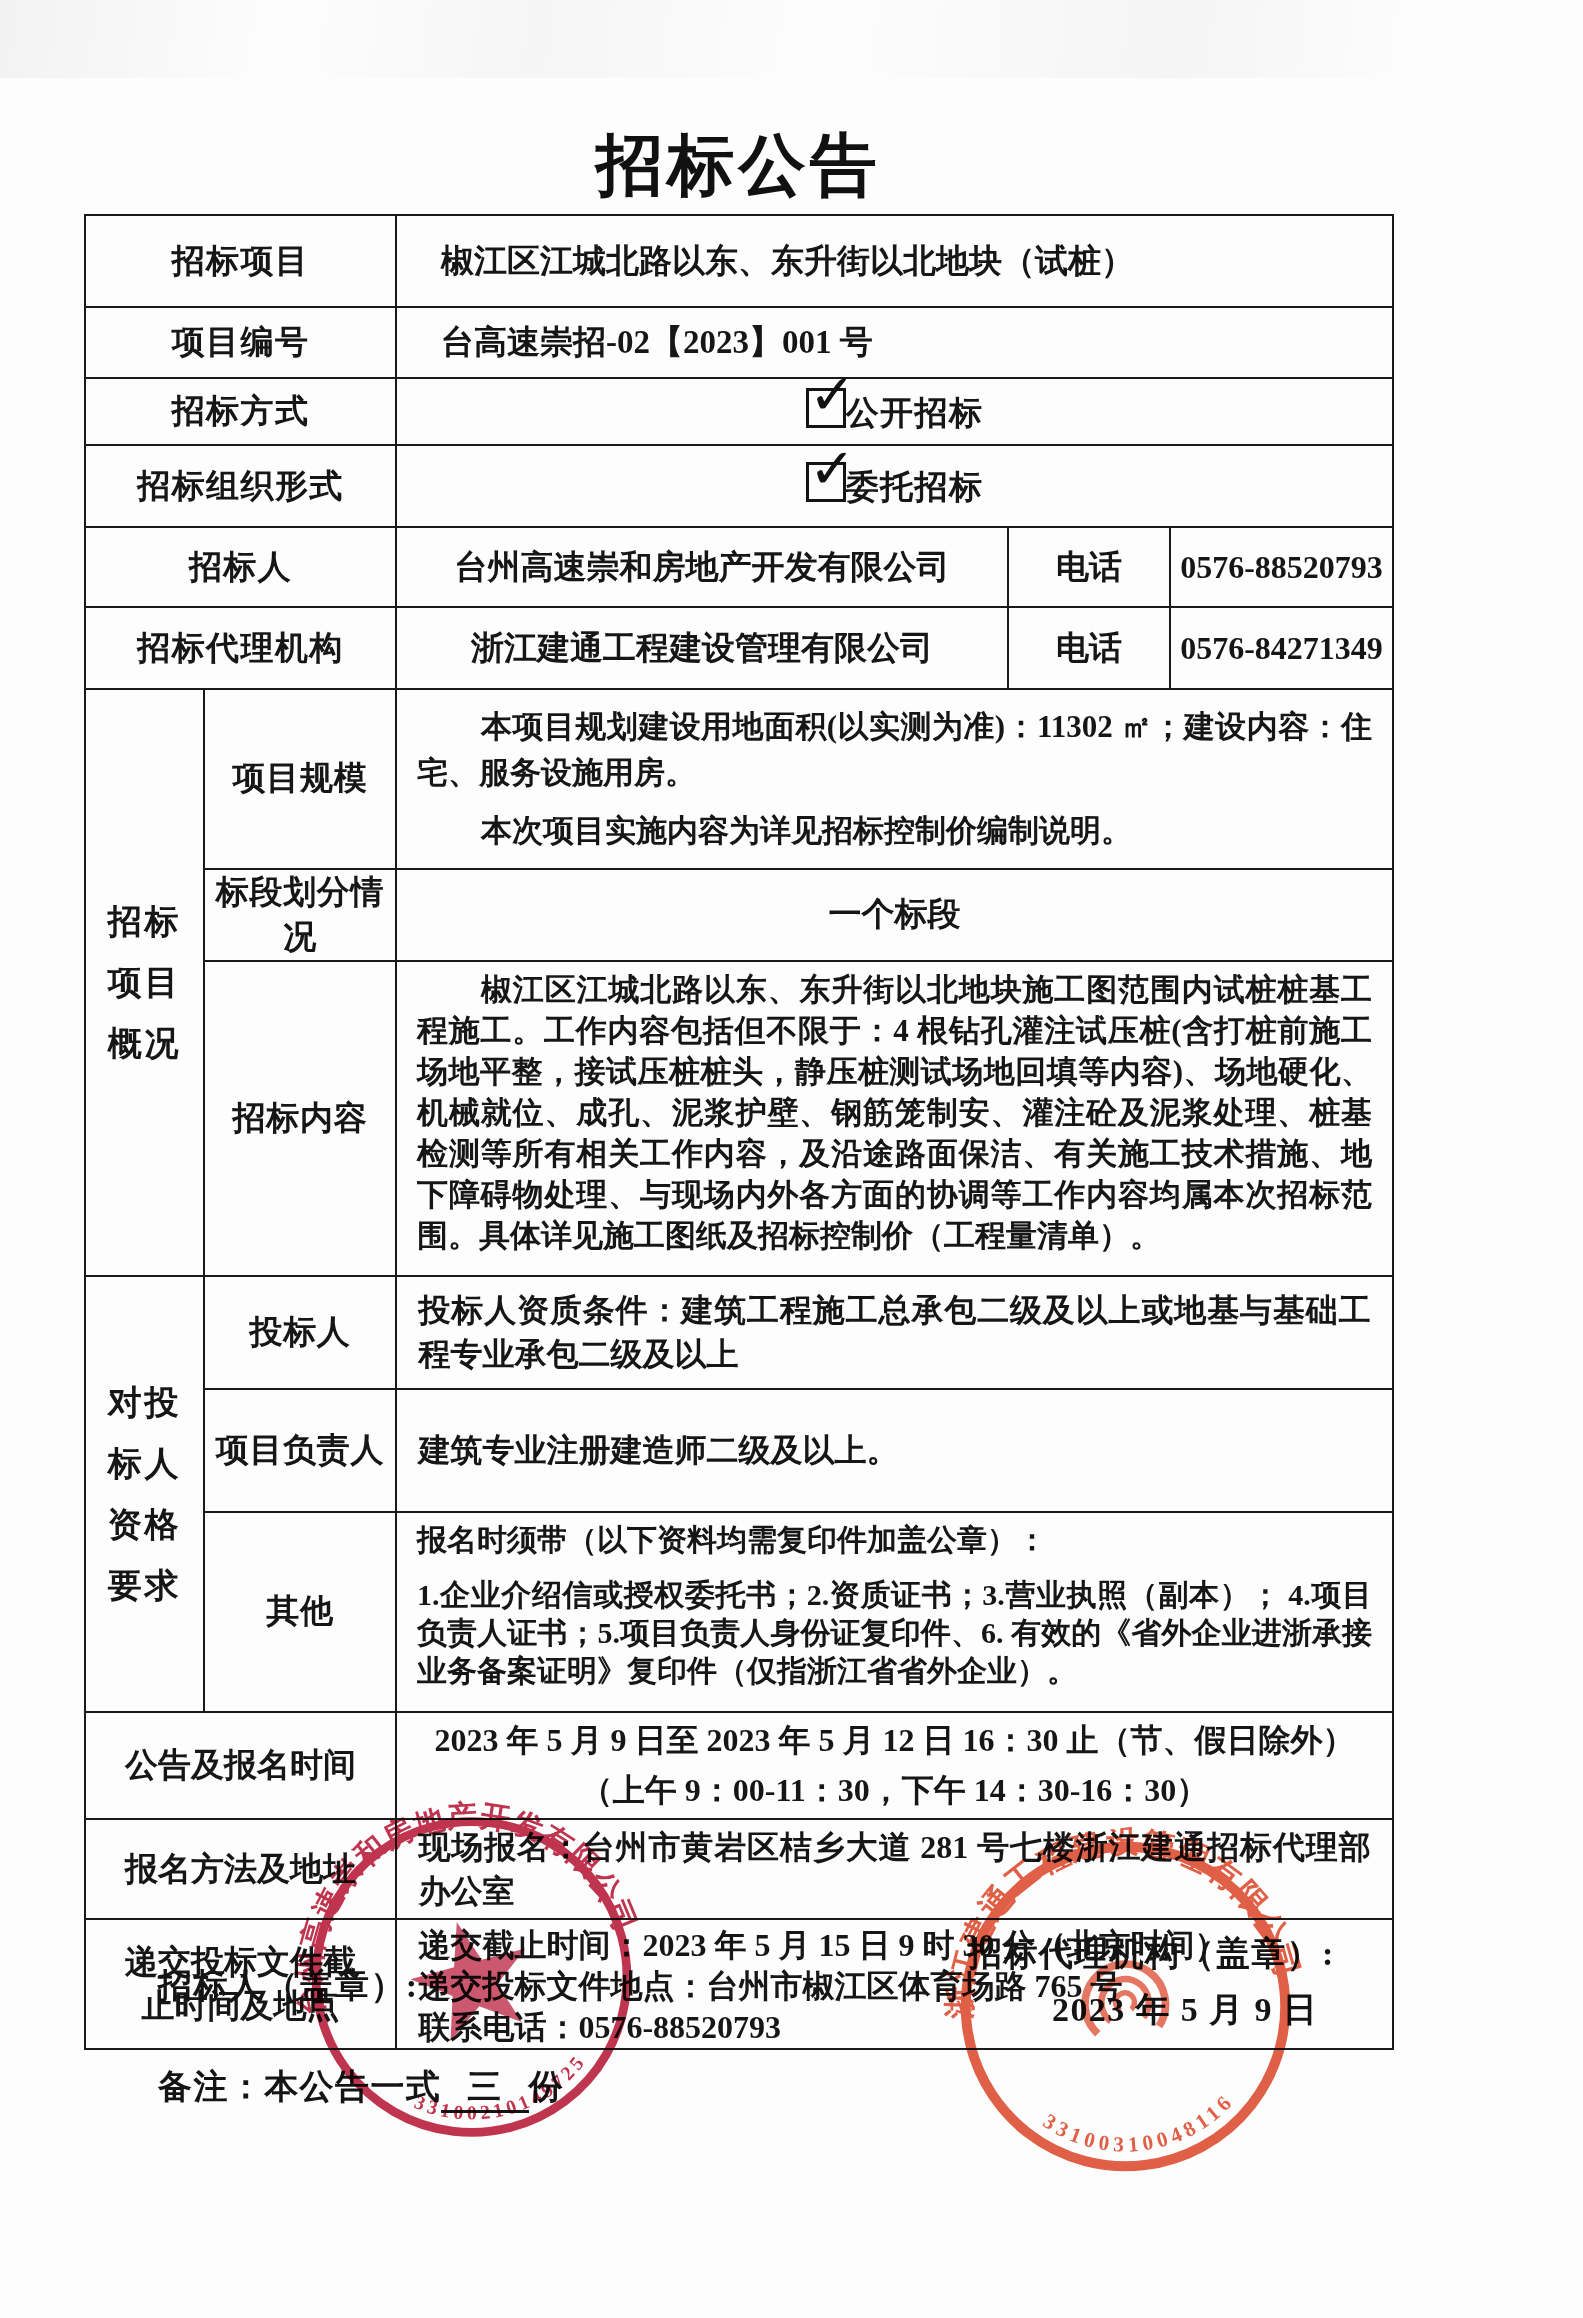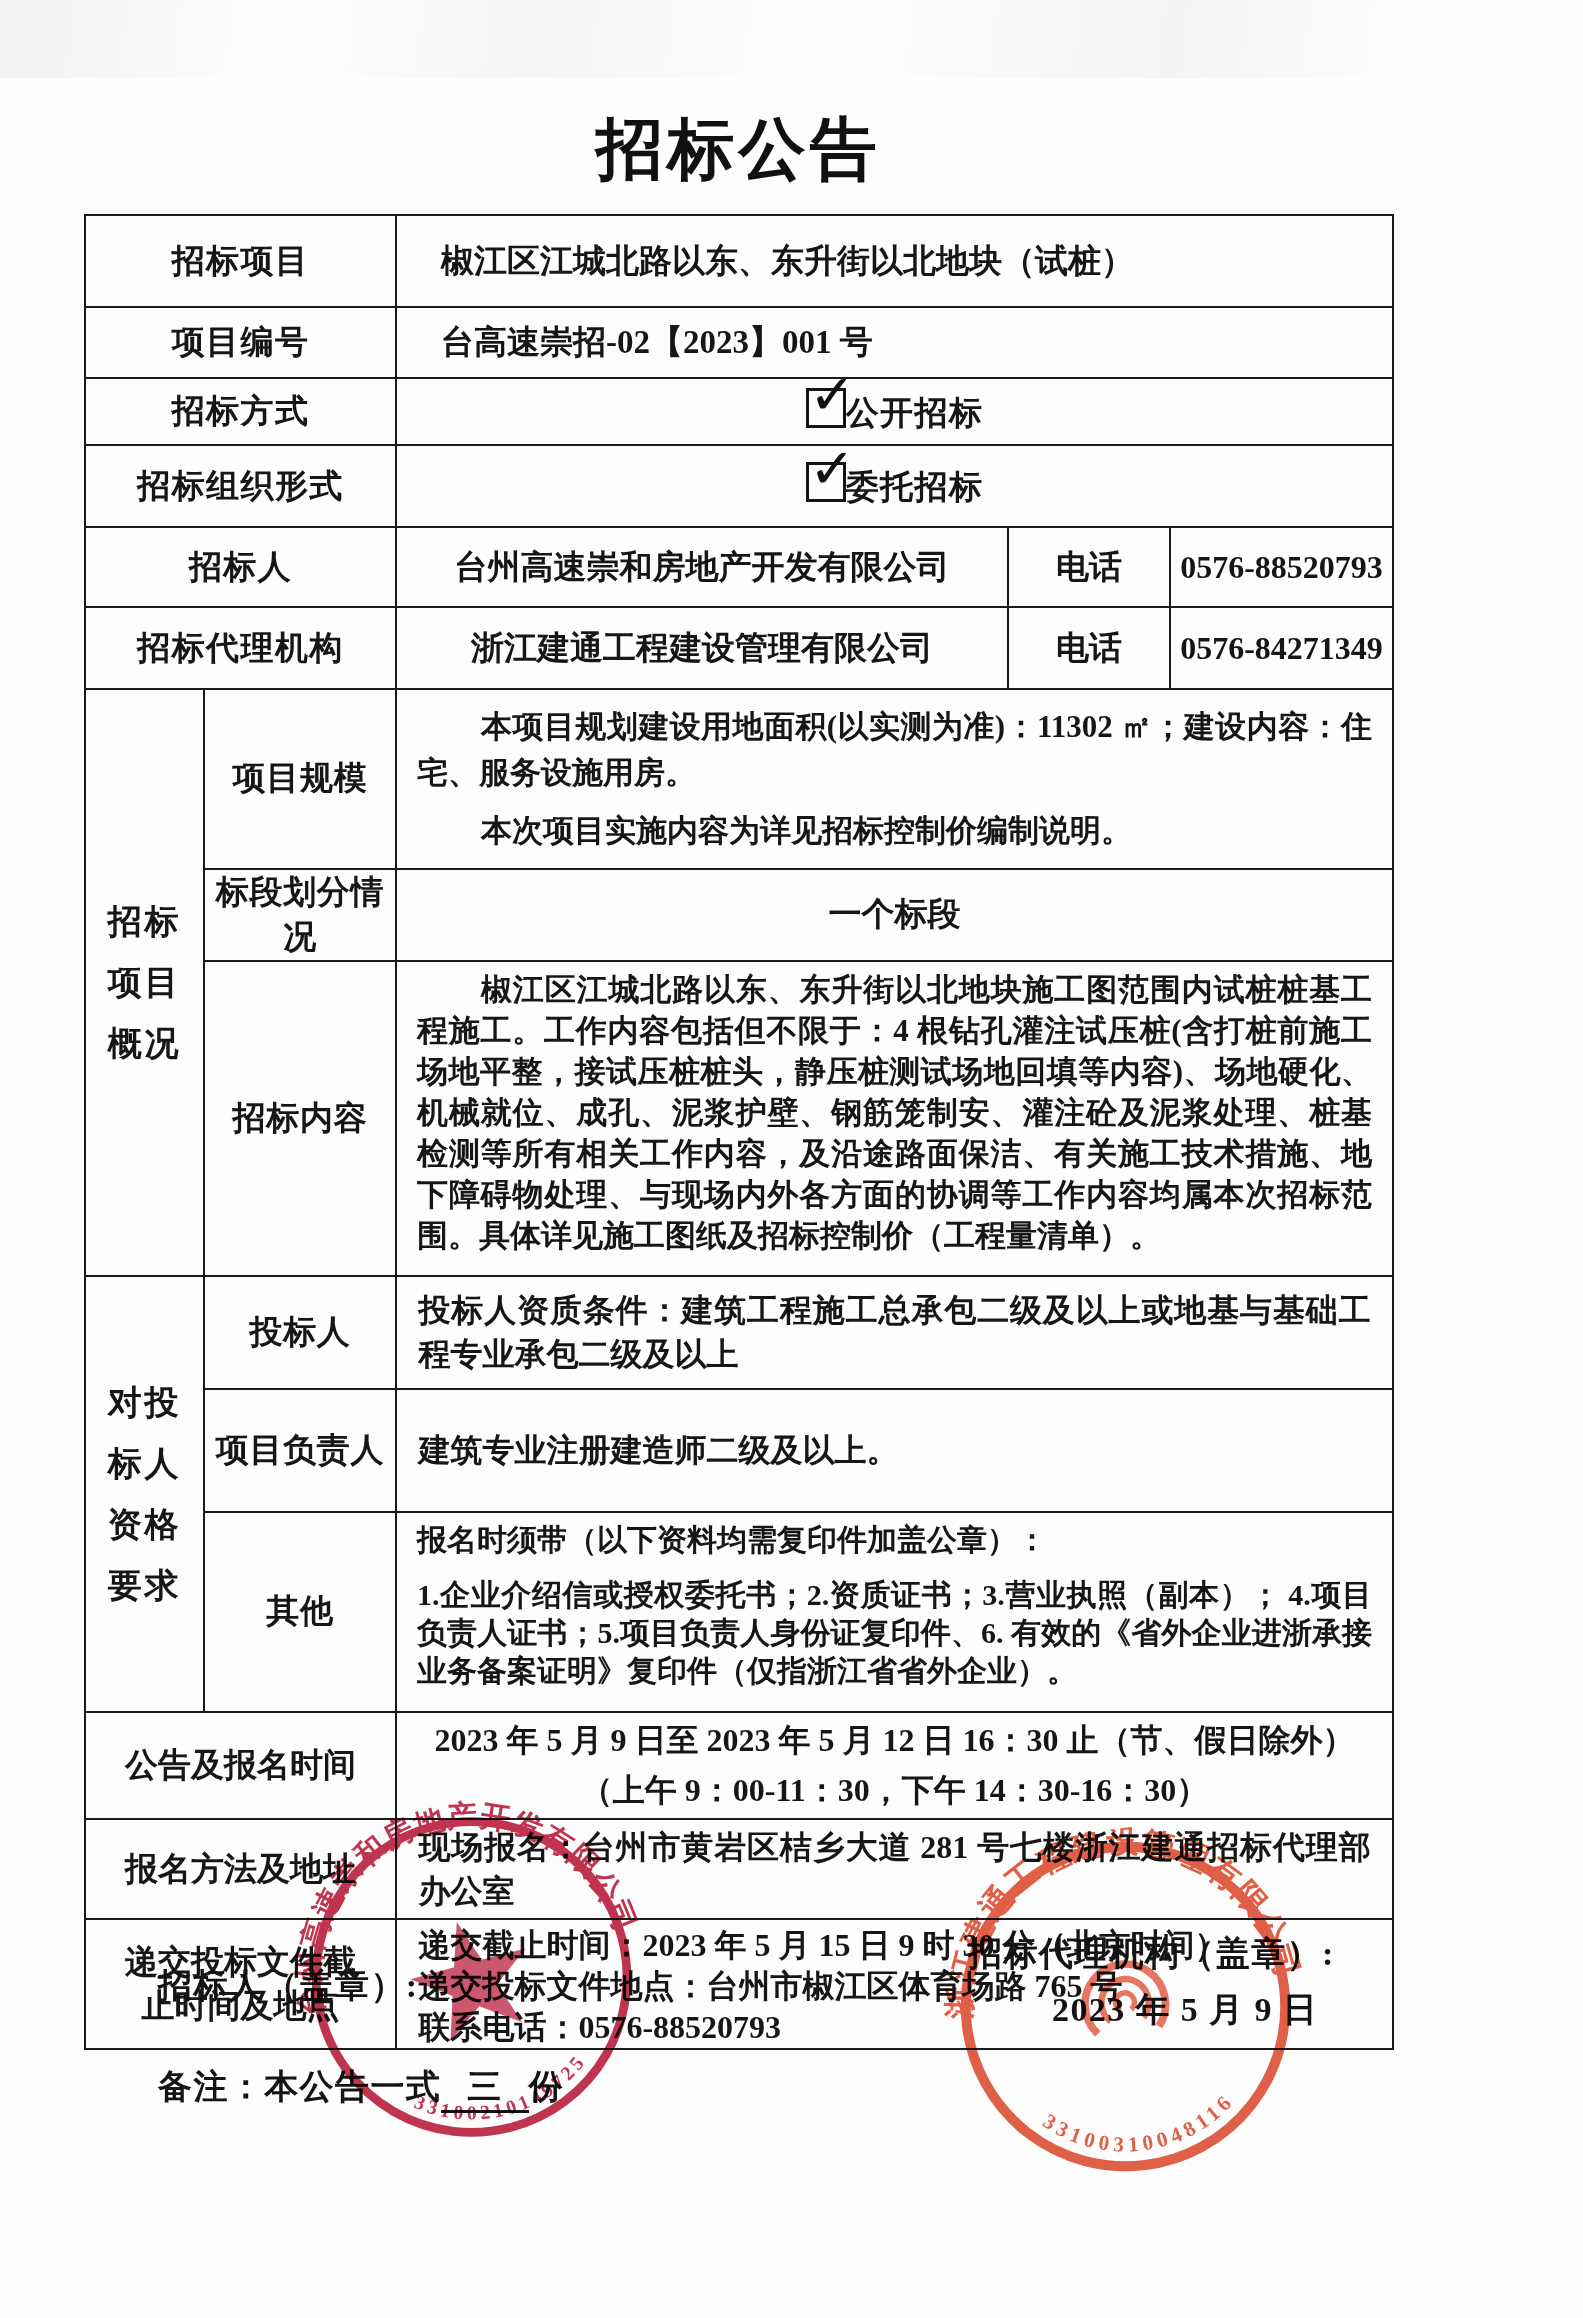--- a/index.html
+++ b/index.html
@@ -10,21 +10,21 @@
     color:#161616;
     font-weight:bold;
   }
   .page{position:absolute;left:0;top:0;width:1584px;height:2319px;overflow:hidden;background:#fdfdfd;}
   .scan-noise{
     position:absolute;left:0;top:0;width:1584px;height:78px;
     background:linear-gradient(97deg, rgba(60,60,60,.10) 0%, rgba(0,0,0,0) 18%, rgba(60,60,60,.07) 34%, rgba(0,0,0,0) 52%, rgba(60,60,60,.08) 74%, rgba(0,0,0,0) 90%);
     opacity:.55;
   }
   h1.title{
-    position:absolute;left:84px;top:104px;width:1309px;margin:0;
+    position:absolute;left:84px;top:120px;width:1309px;margin:0;
     text-align:center;
     font-family:"Liberation Sans","DejaVu Sans",sans-serif;
     font-size:67px;font-weight:900;letter-spacing:4.3px;color:#111;
   }
   table.main{
     position:absolute;left:84px;top:214px;width:1309px;
     border-collapse:collapse;table-layout:fixed;
   }
   td{border:2.8px solid #1a1a1a;padding:0;vertical-align:middle;overflow:visible;}
   .lab{text-align:center;font-size:33px;letter-spacing:1.4px;}

